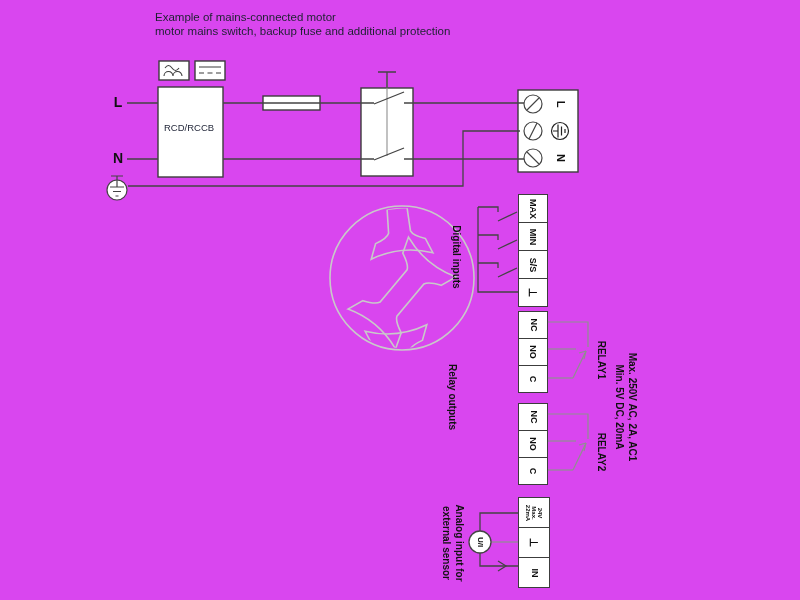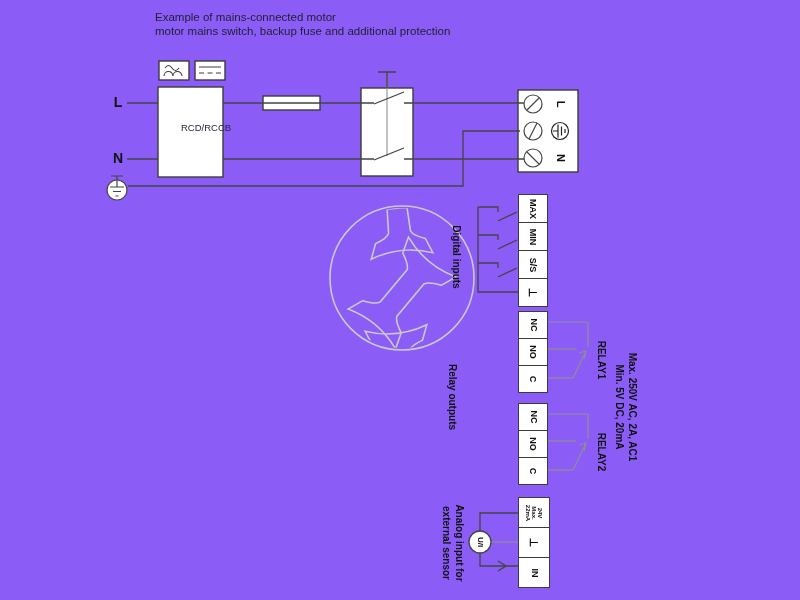--- a/index.html
+++ b/index.html
@@ -1,16 +1,16 @@
 <!DOCTYPE html>
 <html><head>
 <meta charset="utf-8">
 <style>
   html,body{margin:0;padding:0;background:#fff;}
-  .page{position:relative;width:800px;height:600px;background:#8b5cf6;overflow:hidden;
+  .page{position:relative;width:800px;height:600px;background:#d946ef;overflow:hidden;
         font-family:"Liberation Sans", sans-serif;color:#1a1a1a;}
   svg{position:absolute;left:0;top:0;}
   .abs{position:absolute;}
   .title{font-size:11.5px;line-height:14px;color:#1d2130;}
   .biglbl{font-size:14px;font-weight:bold;color:#111;width:24px;text-align:center;}
   .rcdlbl{font-size:9.5px;color:#23283a;}
   .vrot{position:absolute;transform:translate(-50%,-50%) rotate(90deg);
         white-space:nowrap;font-size:10px;font-weight:bold;color:#111;}
   .cell{position:absolute;box-sizing:border-box;border:1.5px solid #3c3c3c;background:#fff;
         display:flex;align-items:center;justify-content:center;}
@@ -125,21 +125,21 @@
   <circle cx="480" cy="542" r="11" fill="#fff" stroke="#444" stroke-width="1.3"></circle>
 </svg>
 
 <div class="abs title" style="left:155px;top:10px;">
   <div>Example of mains-connected motor</div>
   <div>motor mains switch, backup fuse and additional protection</div>
 </div>
 
 <div class="abs biglbl" style="left:106px;top:94px;">L</div>
 <div class="abs biglbl" style="left:106px;top:150px;">N</div>
-<div class="abs rcdlbl" style="left:181px;top:122px;">RCD/RCCB</div>
+<div class="abs rcdlbl" style="left:164px;top:122px;">RCD/RCCB</div>
 
 <div class="vrot" style="left:561px;top:104px;font-size:11px;">L</div>
 <div class="vrot" style="left:561px;top:158px;font-size:11px;">N</div>
 
 <div class="cell" style="left:518px;top:194px;width:30px;height:29px;">
       <span>MAX</span>
     </div>
 <div class="cell" style="left:518px;top:222px;width:30px;height:29px;">
       <span>MIN</span>
     </div>

